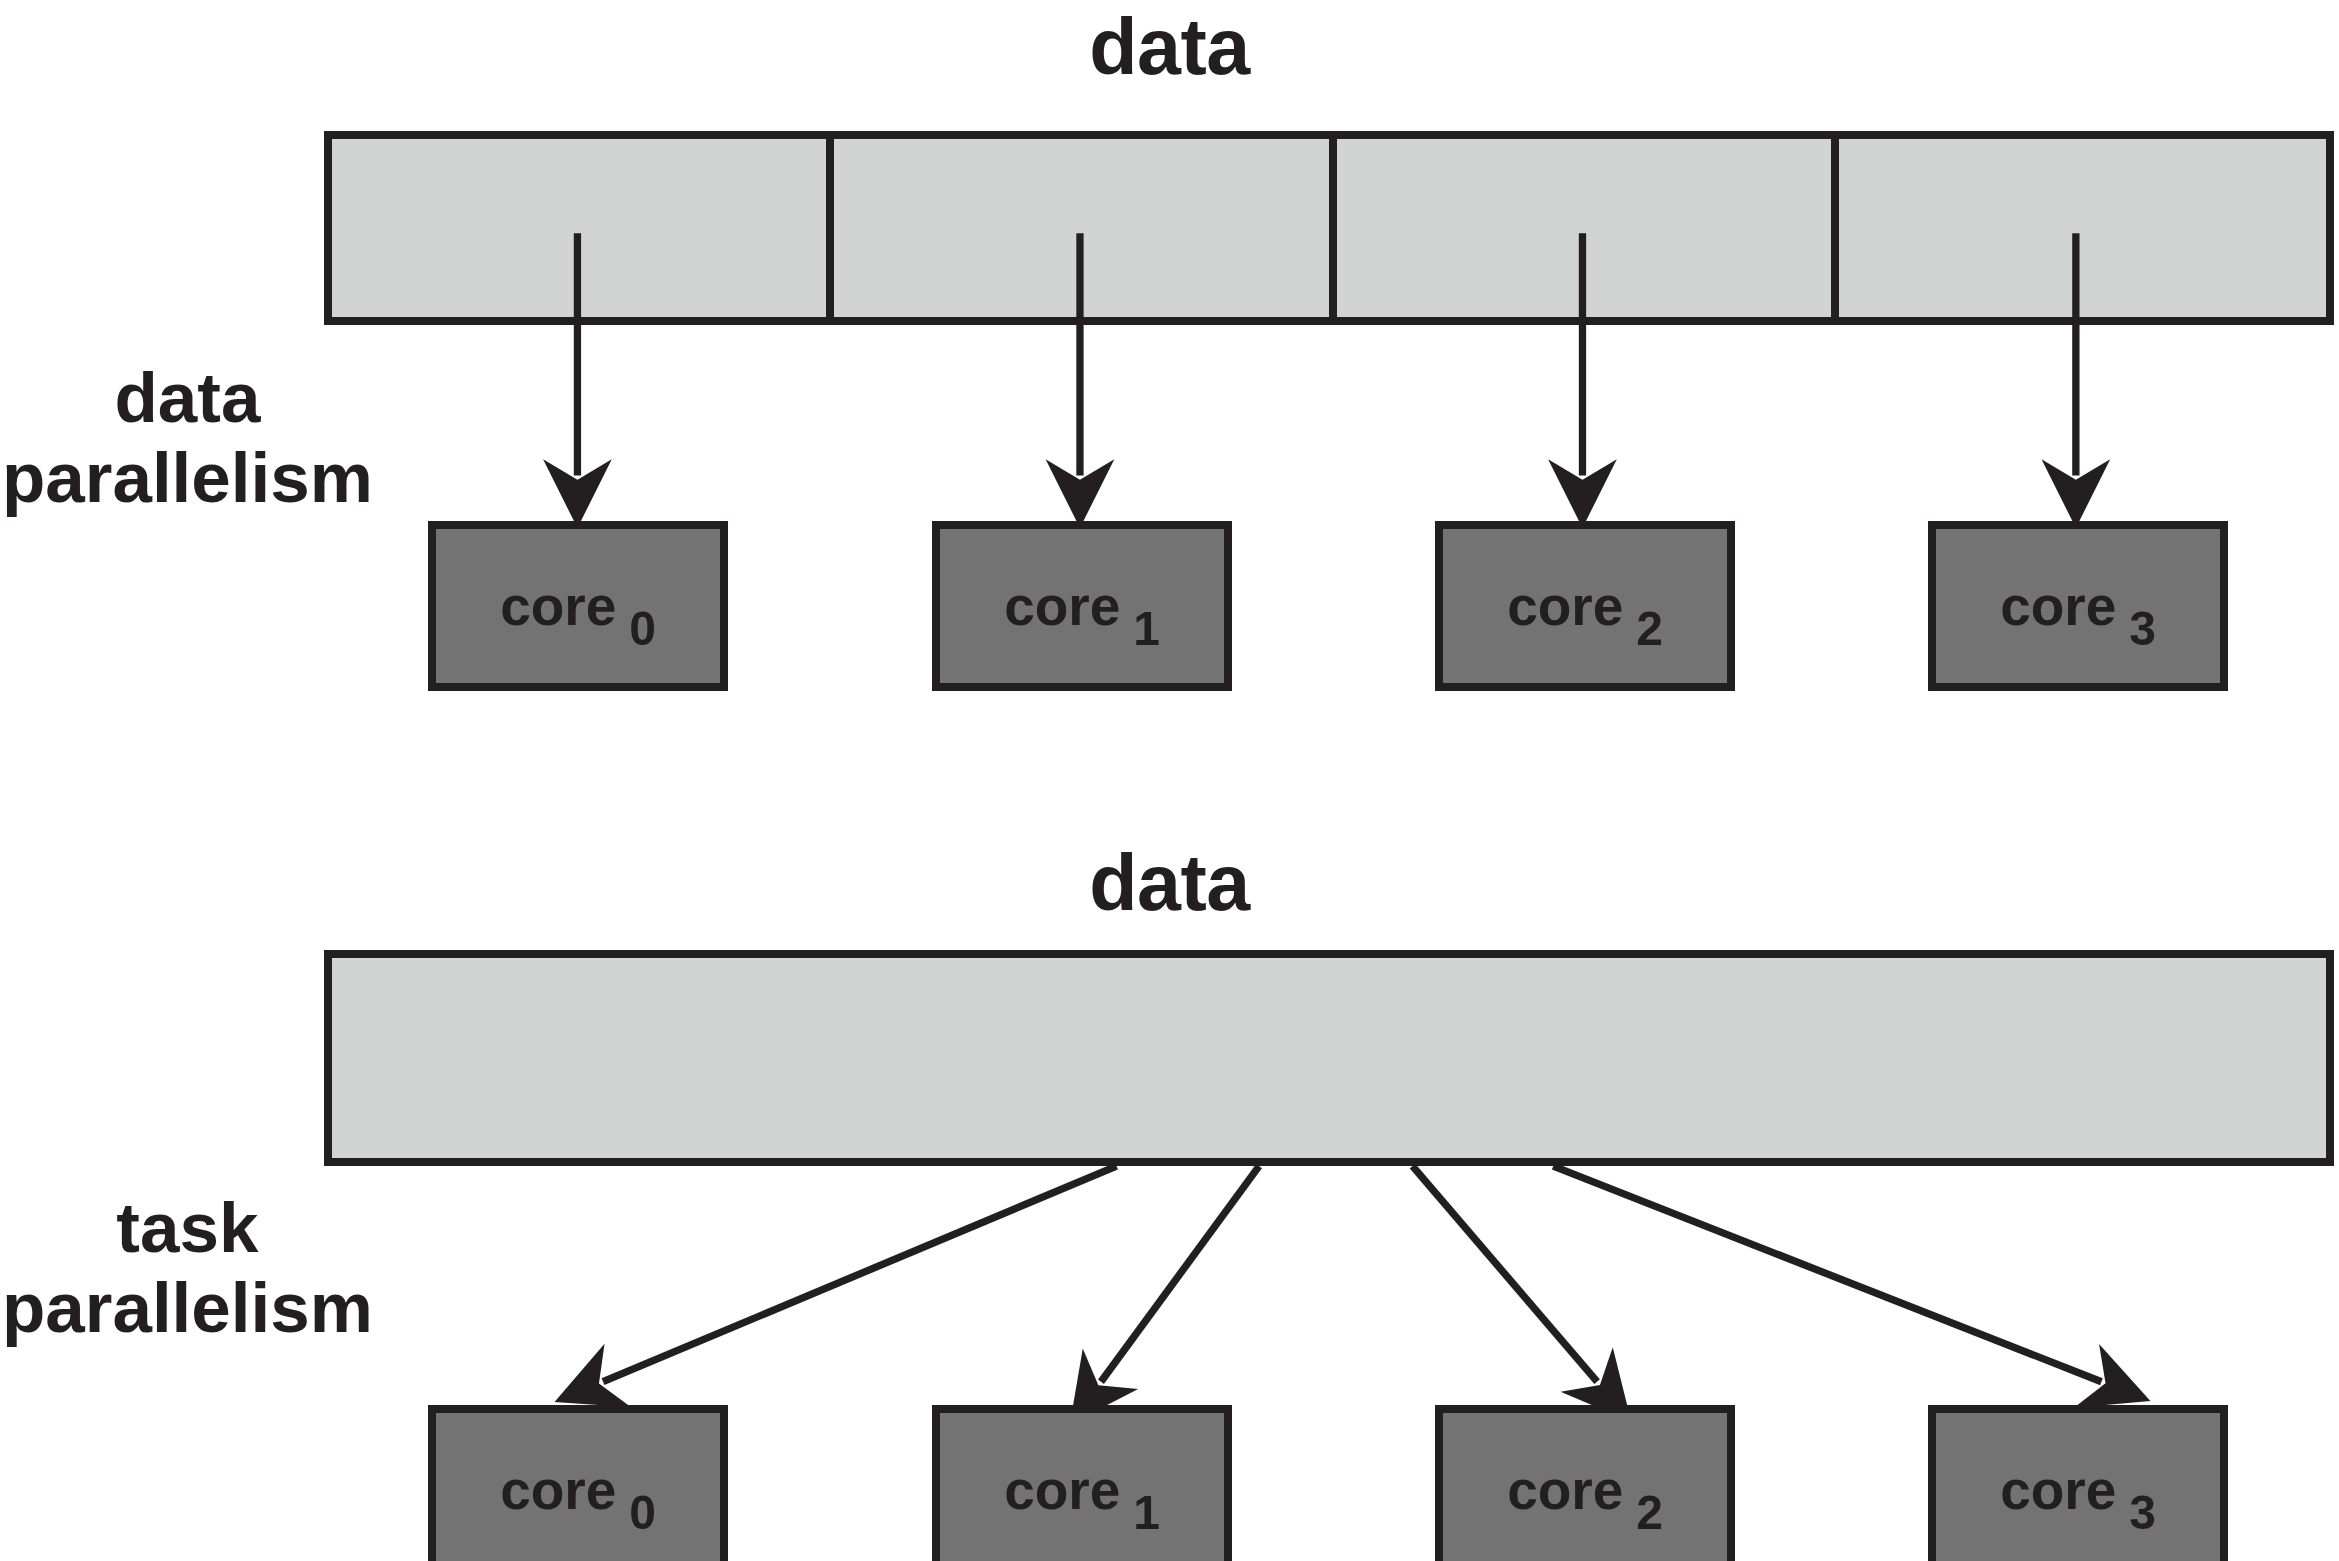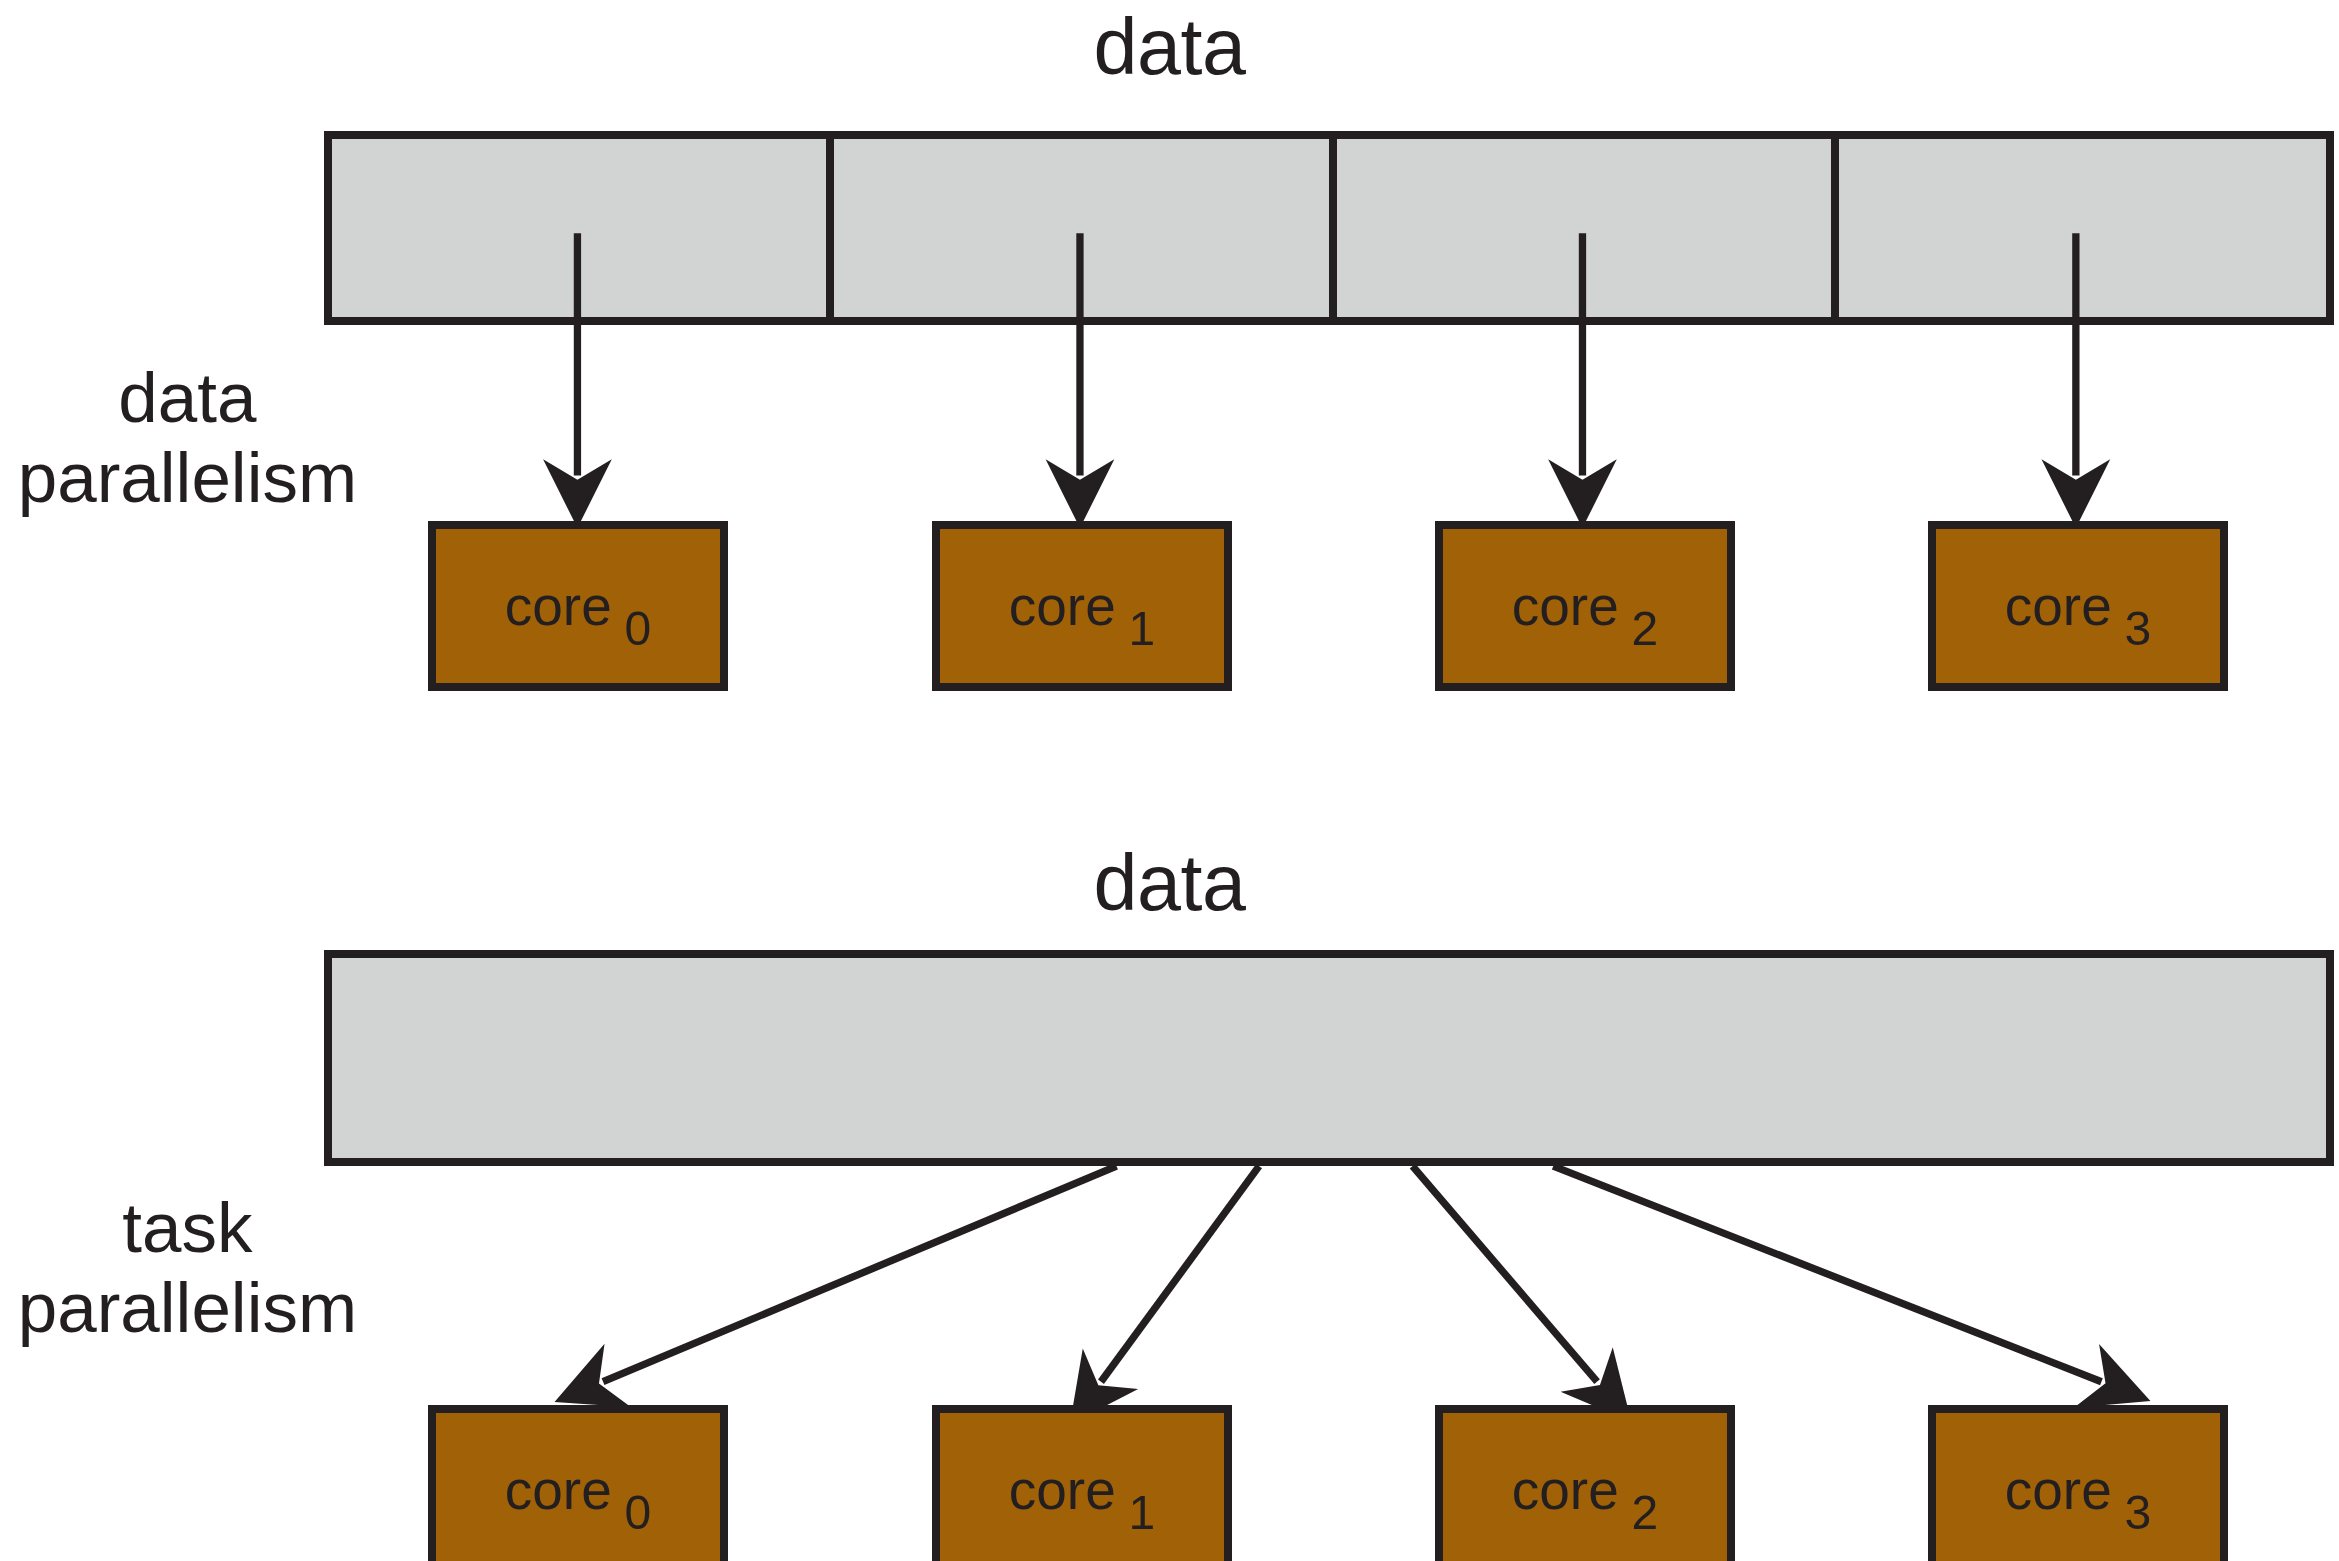--- a/index.html
+++ b/index.html
@@ -11,20 +11,21 @@
   body {
     font-family: "Liberation Sans", sans-serif;
     color: #231f20;
   }
   #figure {
     position: relative;
     width: 2339px;
     height: 1562px;
     background: #ffffff;
     overflow: hidden;
+    font-weight: bold;
   }
   
   .fig-title {
     position: absolute;
     font-size: 79px;
     line-height: 1;
     color: #231f20;
     text-align: center;
     white-space: nowrap;
     letter-spacing: -0.5px;
@@ -64,21 +65,21 @@
   .bar-divider {
     position: absolute;
     top: 0; bottom: 0;
     width: 8.2px;
     background: #231f20;
   }
 
   
   .core-box {
     position: absolute;
-    background: #a16207;
+    background: #737373;
     border: 8.2px solid #231f20;
     box-sizing: border-box;
     display: flex;
     align-items: center;
     justify-content: center;
   }
   .core-label {
     font-size: 55px;
     line-height: 1;
     color: #231f20;

